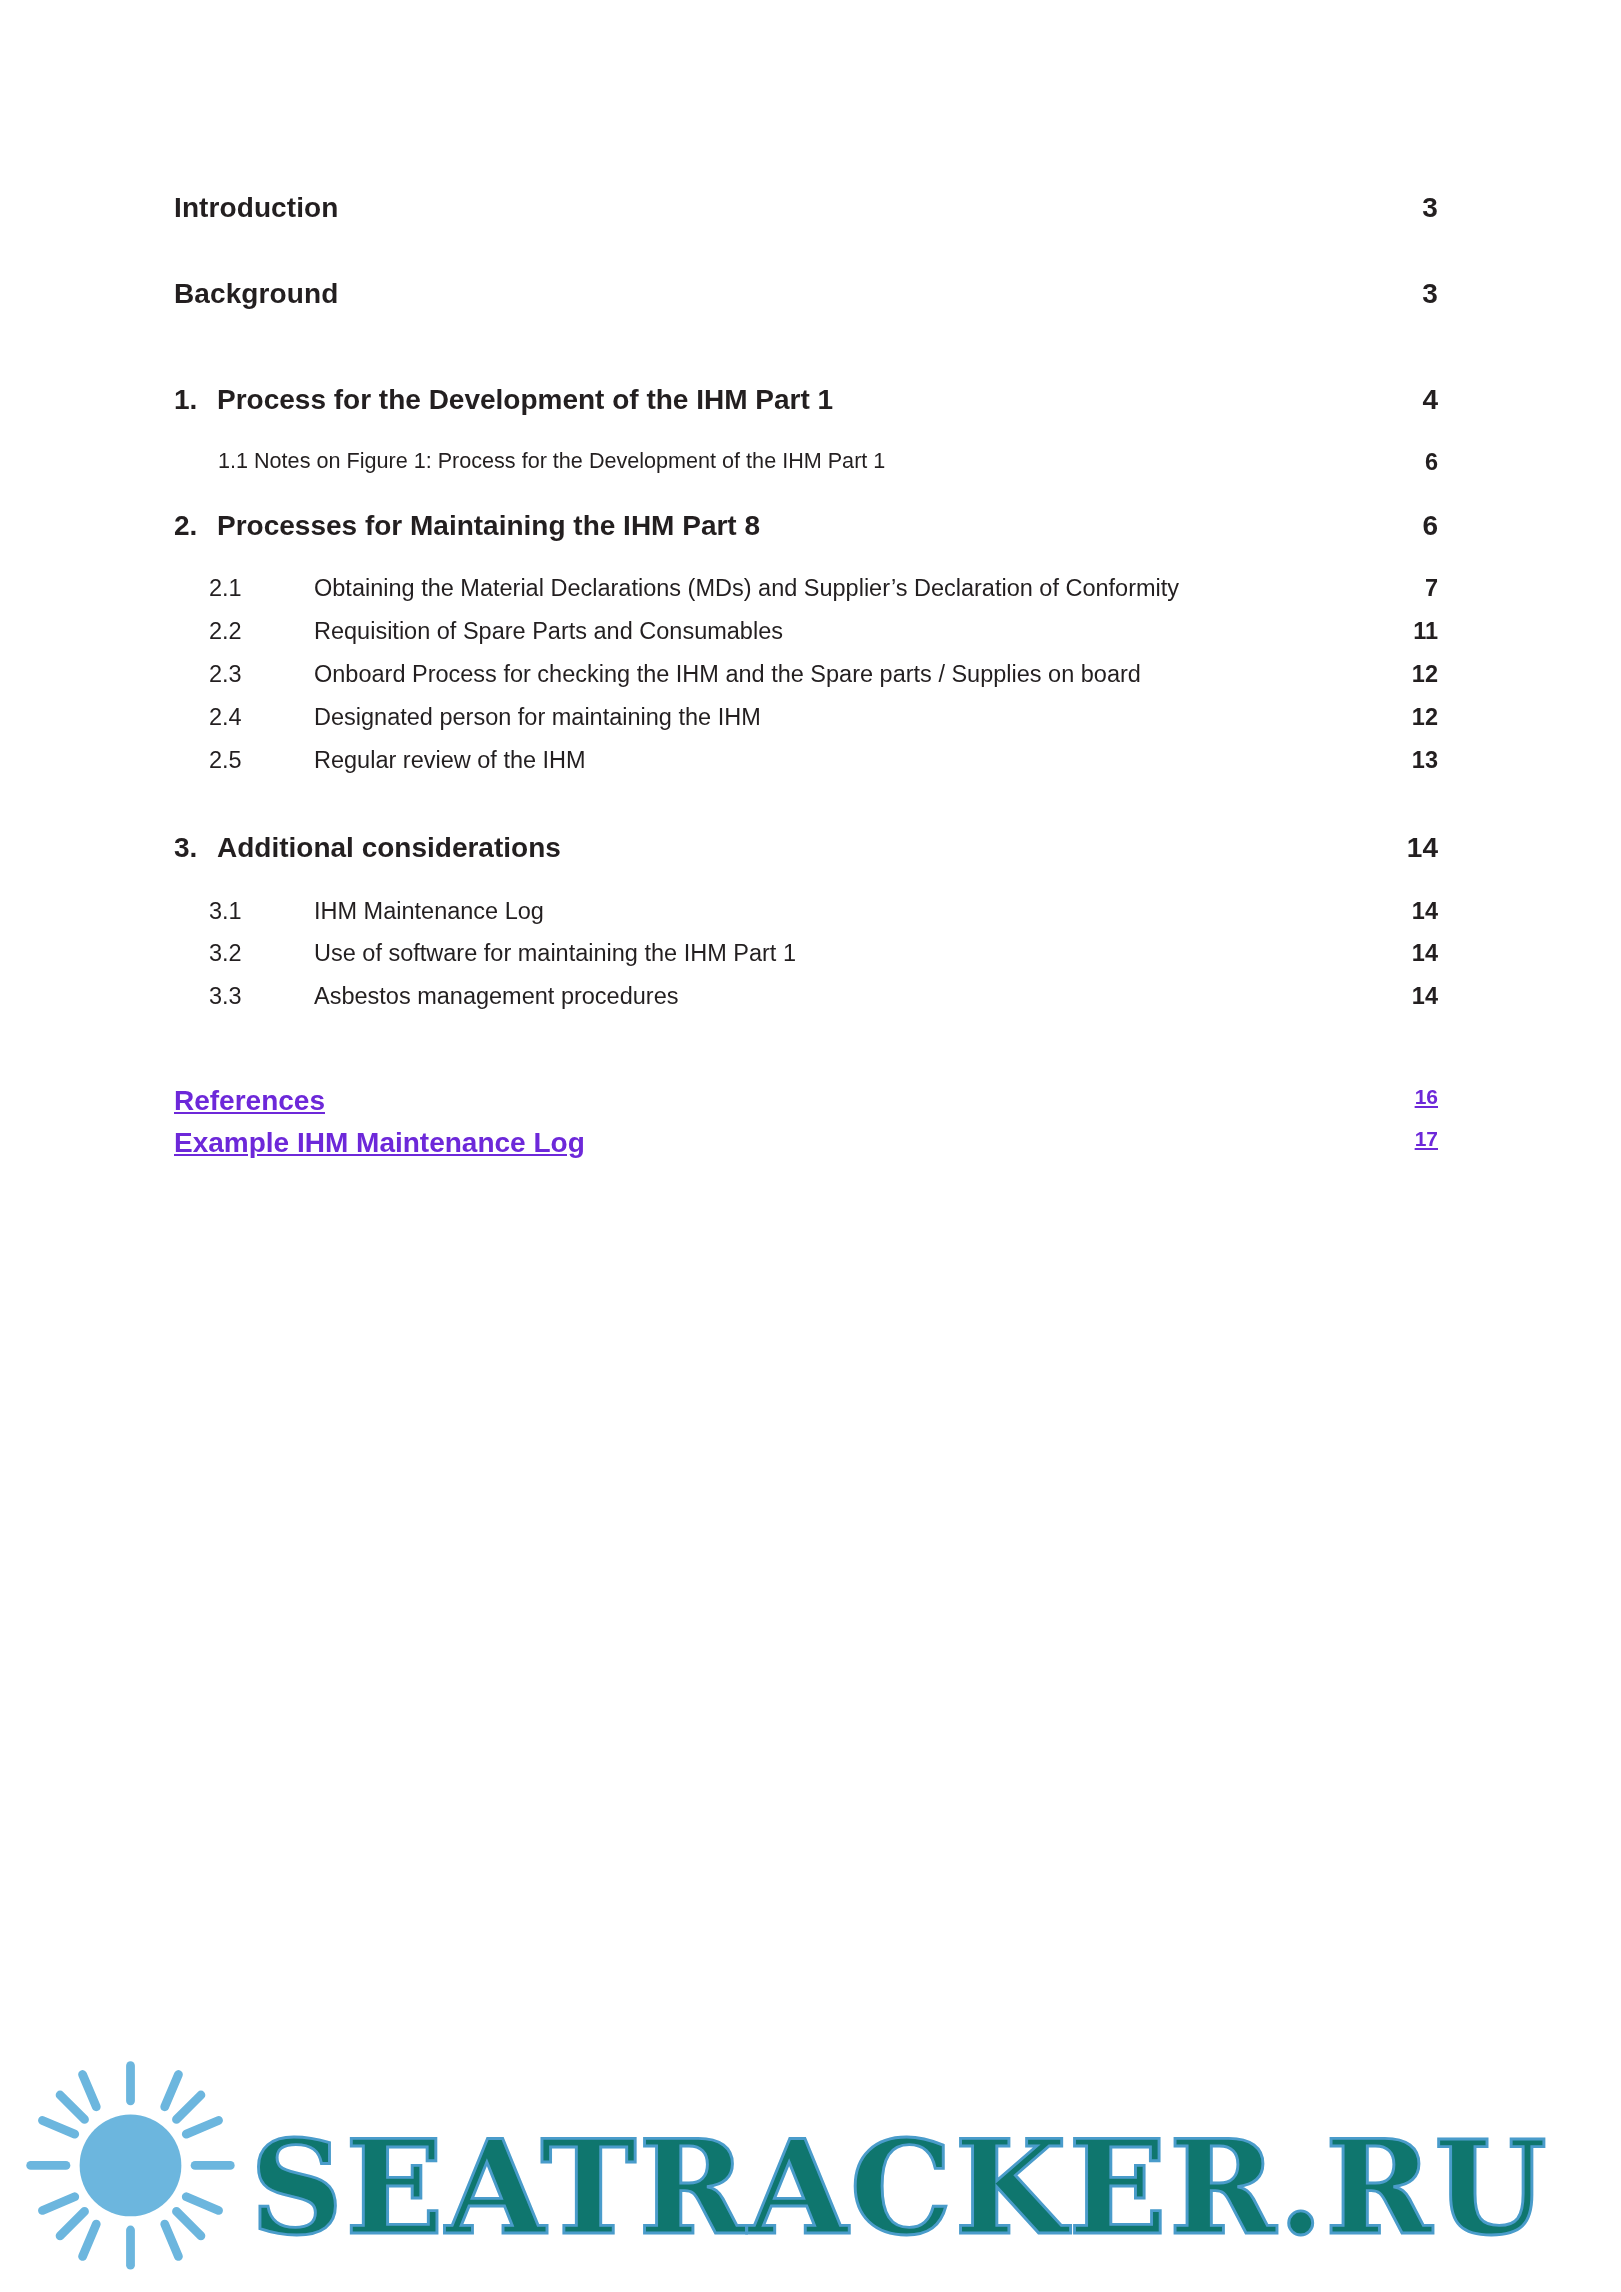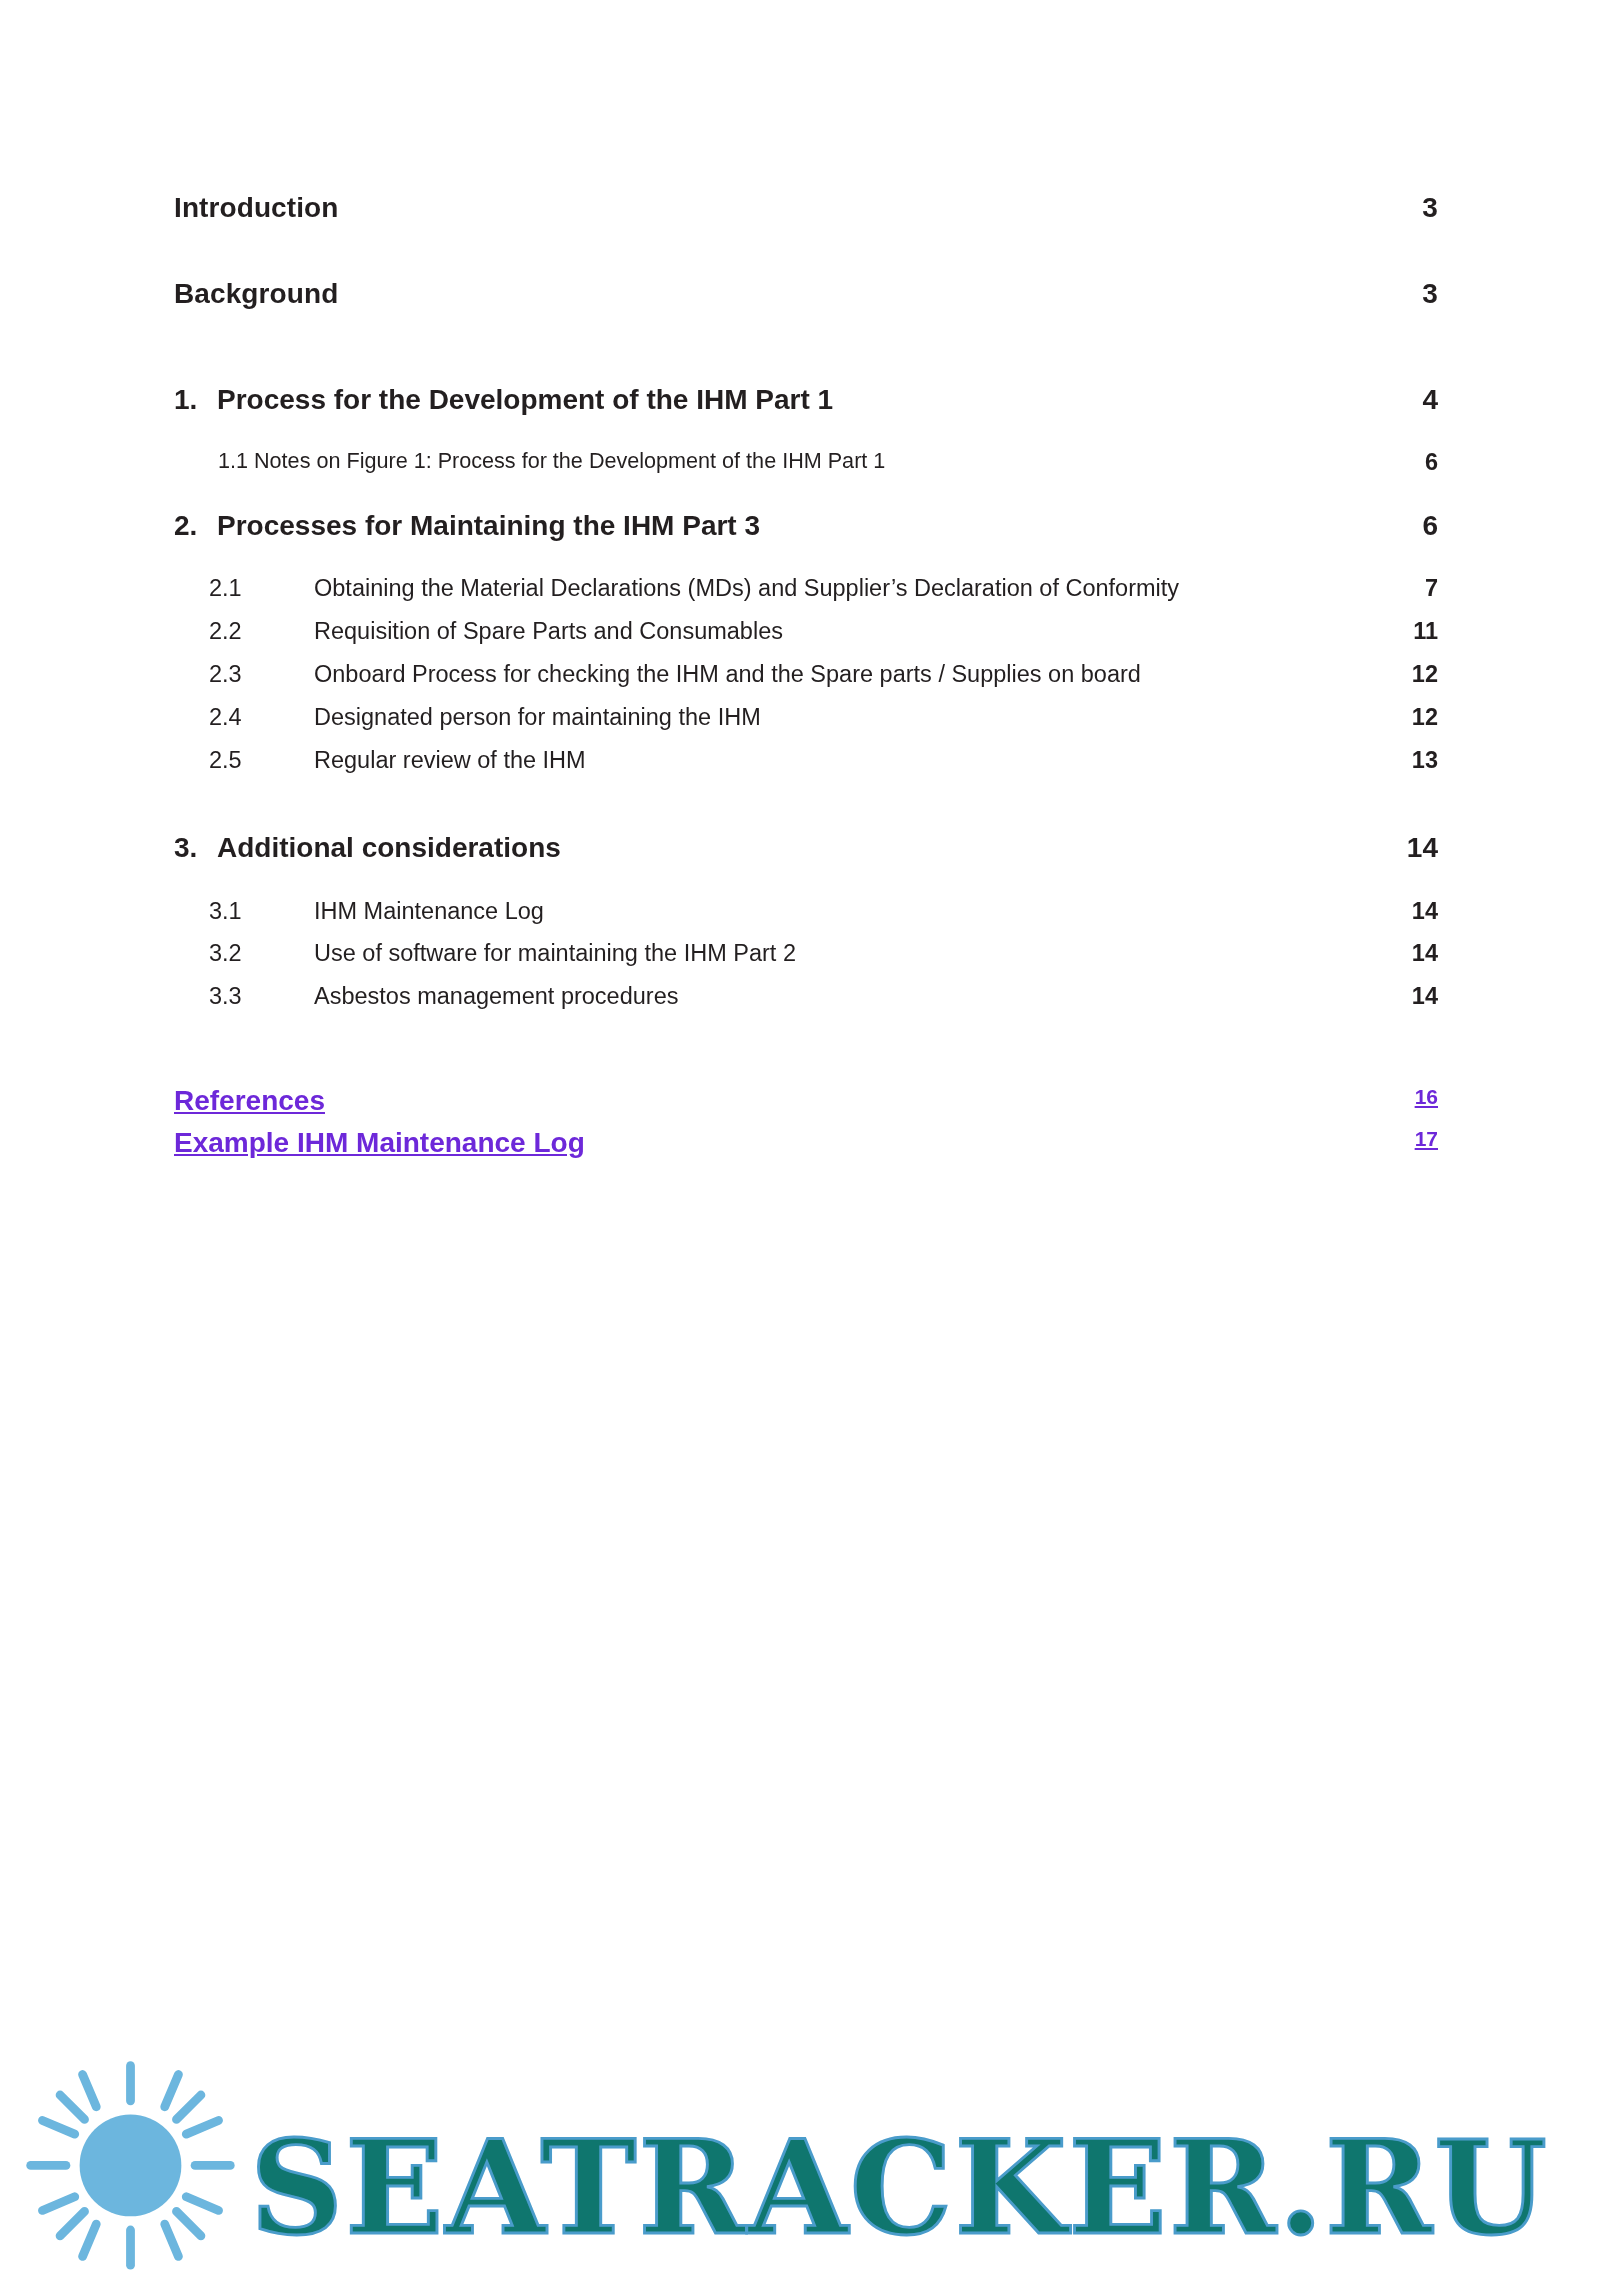--- a/index.html
+++ b/index.html
@@ -172,21 +172,21 @@
         <span class="label">1.1 Notes on Figure 1: Process for the Development of the IHM Part 1</span>
       </span>
       <span class="pg">6</span>
     </div>
 
     <div class="gap-md"></div>
 
     <div class="row lvl1">
       <span class="txt">
         <span class="num">2.</span>
-        <span class="label">Processes for Maintaining the IHM Part 3</span>
+        <span class="label">Processes for Maintaining the IHM Part 8</span>
       </span>
       <span class="pg">6</span>
     </div>
 
     <div class="gap-sm"></div>
 
     <div class="row lvl2 bold-page">
       <span class="txt">
         <span class="num">2.1</span>
         <span class="label">Obtaining the Material Declarations (MDs) and Supplier’s Declaration of Conformity</span>
@@ -242,21 +242,21 @@
       <span class="txt">
         <span class="num">3.1</span>
         <span class="label">IHM Maintenance Log</span>
       </span>
       <span class="pg">14</span>
     </div>
 
     <div class="row lvl2">
       <span class="txt">
         <span class="num">3.2</span>
-        <span class="label">Use of software for maintaining the IHM Part 2</span>
+        <span class="label">Use of software for maintaining the IHM Part 1</span>
       </span>
       <span class="pg">14</span>
     </div>
 
     <div class="row lvl2">
       <span class="txt">
         <span class="num">3.3</span>
         <span class="label">Asbestos management procedures</span>
       </span>
       <span class="pg">14</span>

